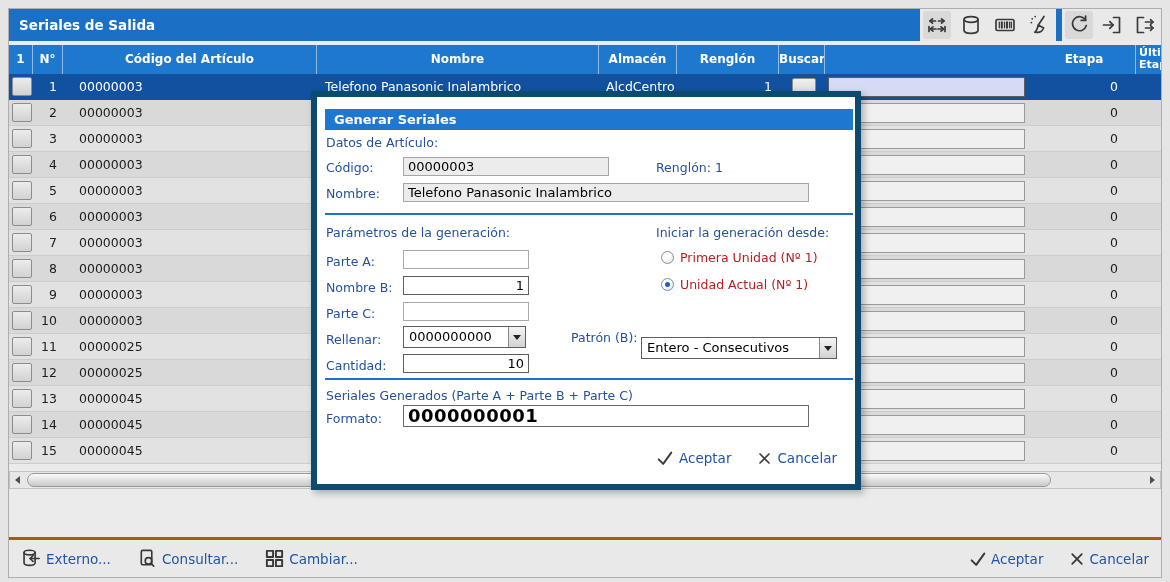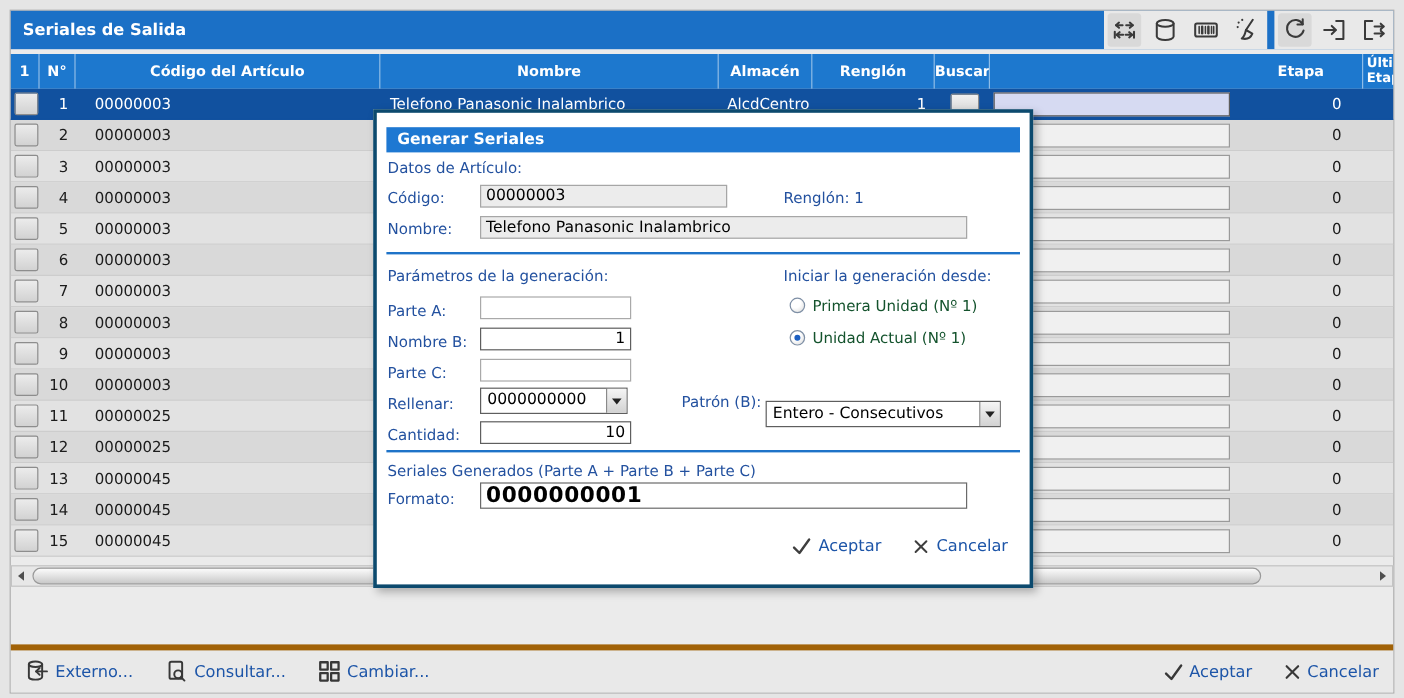--- a/index.html
+++ b/index.html
@@ -69,31 +69,31 @@
   .sb-left{left:0} .sb-right{right:0}
   .tri-l { width:0;height:0;border-top:4px solid transparent;border-bottom:4px solid transparent;
            border-right:5px solid #4f4f4f; }
   .tri-r { width:0;height:0;border-top:4px solid transparent;border-bottom:4px solid transparent;
            border-left:5px solid #4f4f4f; }
   #hthumb { position:absolute; left:17px; top:1px; width:1024px; height:14px;
             background:linear-gradient(180deg,#fbfbfb,#c9c9c9);
             border:1px solid #999; border-radius:7px; cursor:grab; }
   
   #footer { position:absolute; left:9px; top:537px; width:1152px; height:40px;
-            background:#e9e9e9; border-top:5px solid #a16207; display:flex;
+            background:#e9e9e9; border-top:3px solid #a16207; display:flex;
             align-items:center; justify-content:space-between; z-index:2; }
   .fgroup { display:flex; align-items:center; gap:26px; }
   .fgroup.left { margin-left:12px; } .fgroup.right { margin-right:12px; }
   .fbtn { display:flex; align-items:center; gap:4px; cursor:pointer;
           color:#1d55a8; font-size:13.5px; }
   .fbtn svg { stroke:#383838; fill:none; stroke-width:1.7; stroke-linecap:round;
               stroke-linejoin:round; }
   
   #dialog { position:absolute; left:311px; top:91px; width:550px; height:399px;
-            background:#fff; border:3px solid #0c4a6e;
+            background:#fff; border:6px solid #0c4a6e;
             box-shadow:3px 3px 7px rgba(0,0,0,.28); z-index:10; }
   #dlghead { position:absolute; left:8px; top:12px; width:528px; height:21px;
              background:#1e78d2; color:#fff; font-size:13px; font-weight:bold;
              line-height:21px; padding-left:9px; }
   .dlabel { position:absolute; color:#23519f; font-size:12.5px; white-space:nowrap; }
   .dinput { position:absolute; background:#fff; border:1px solid #5e5e5e;
             font-size:13px; color:#000; padding:0 4px; line-height:17px; height:19px;
             white-space:nowrap; overflow:hidden; }
   .dinput.ro { background:#ececec; border-color:#a6a6a6; }
   .dinput.soft { border-color:#a9a9a9; }
@@ -106,21 +106,21 @@
   .combo .cbtn { width:17px; background:linear-gradient(180deg,#f5f5f5,#d2d2d2);
                  border-left:1px solid #8a8a8a; display:flex; align-items:center;
                  justify-content:center; }
   .combo .cbtn .tri { width:0;height:0;border-left:4px solid transparent;
                  border-right:4px solid transparent;border-top:5px solid #222; }
   .radiorow { position:absolute; display:flex; align-items:center; gap:6px; cursor:pointer; }
   .radio { position:relative; width:13px; height:13px; border-radius:50%;
            border:1px solid #7e8fa5; background:radial-gradient(circle at 35% 30%,#fff 40%,#d9d9d9); }
   .radio.on::after { content:""; position:absolute; left:3px; top:3px; width:5px;
            height:5px; border-radius:50%; background:#1c5fc2; }
-  .radiorow .rlabel { color:#14532d; font-size:12.5px; white-space:nowrap; }
+  .radiorow .rlabel { color:#b91c1c; font-size:12.5px; white-space:nowrap; }
   #dlgbuttons { position:absolute; right:18px; top:352px; display:flex; gap:26px; }
   .dbtn { display:flex; align-items:center; gap:5px; cursor:pointer;
           color:#1d55a8; font-size:13.5px; }
   .dbtn svg { stroke:#3f3f3f; fill:none; stroke-width:2.2; stroke-linecap:round;
               stroke-linejoin:round; }
   #formato-input { font-weight:bold; font-size:18px; letter-spacing:.5px;
                    height:22px; line-height:20px; border-color:#6a6a6a; }
 </style>
 </head>
 <body>

